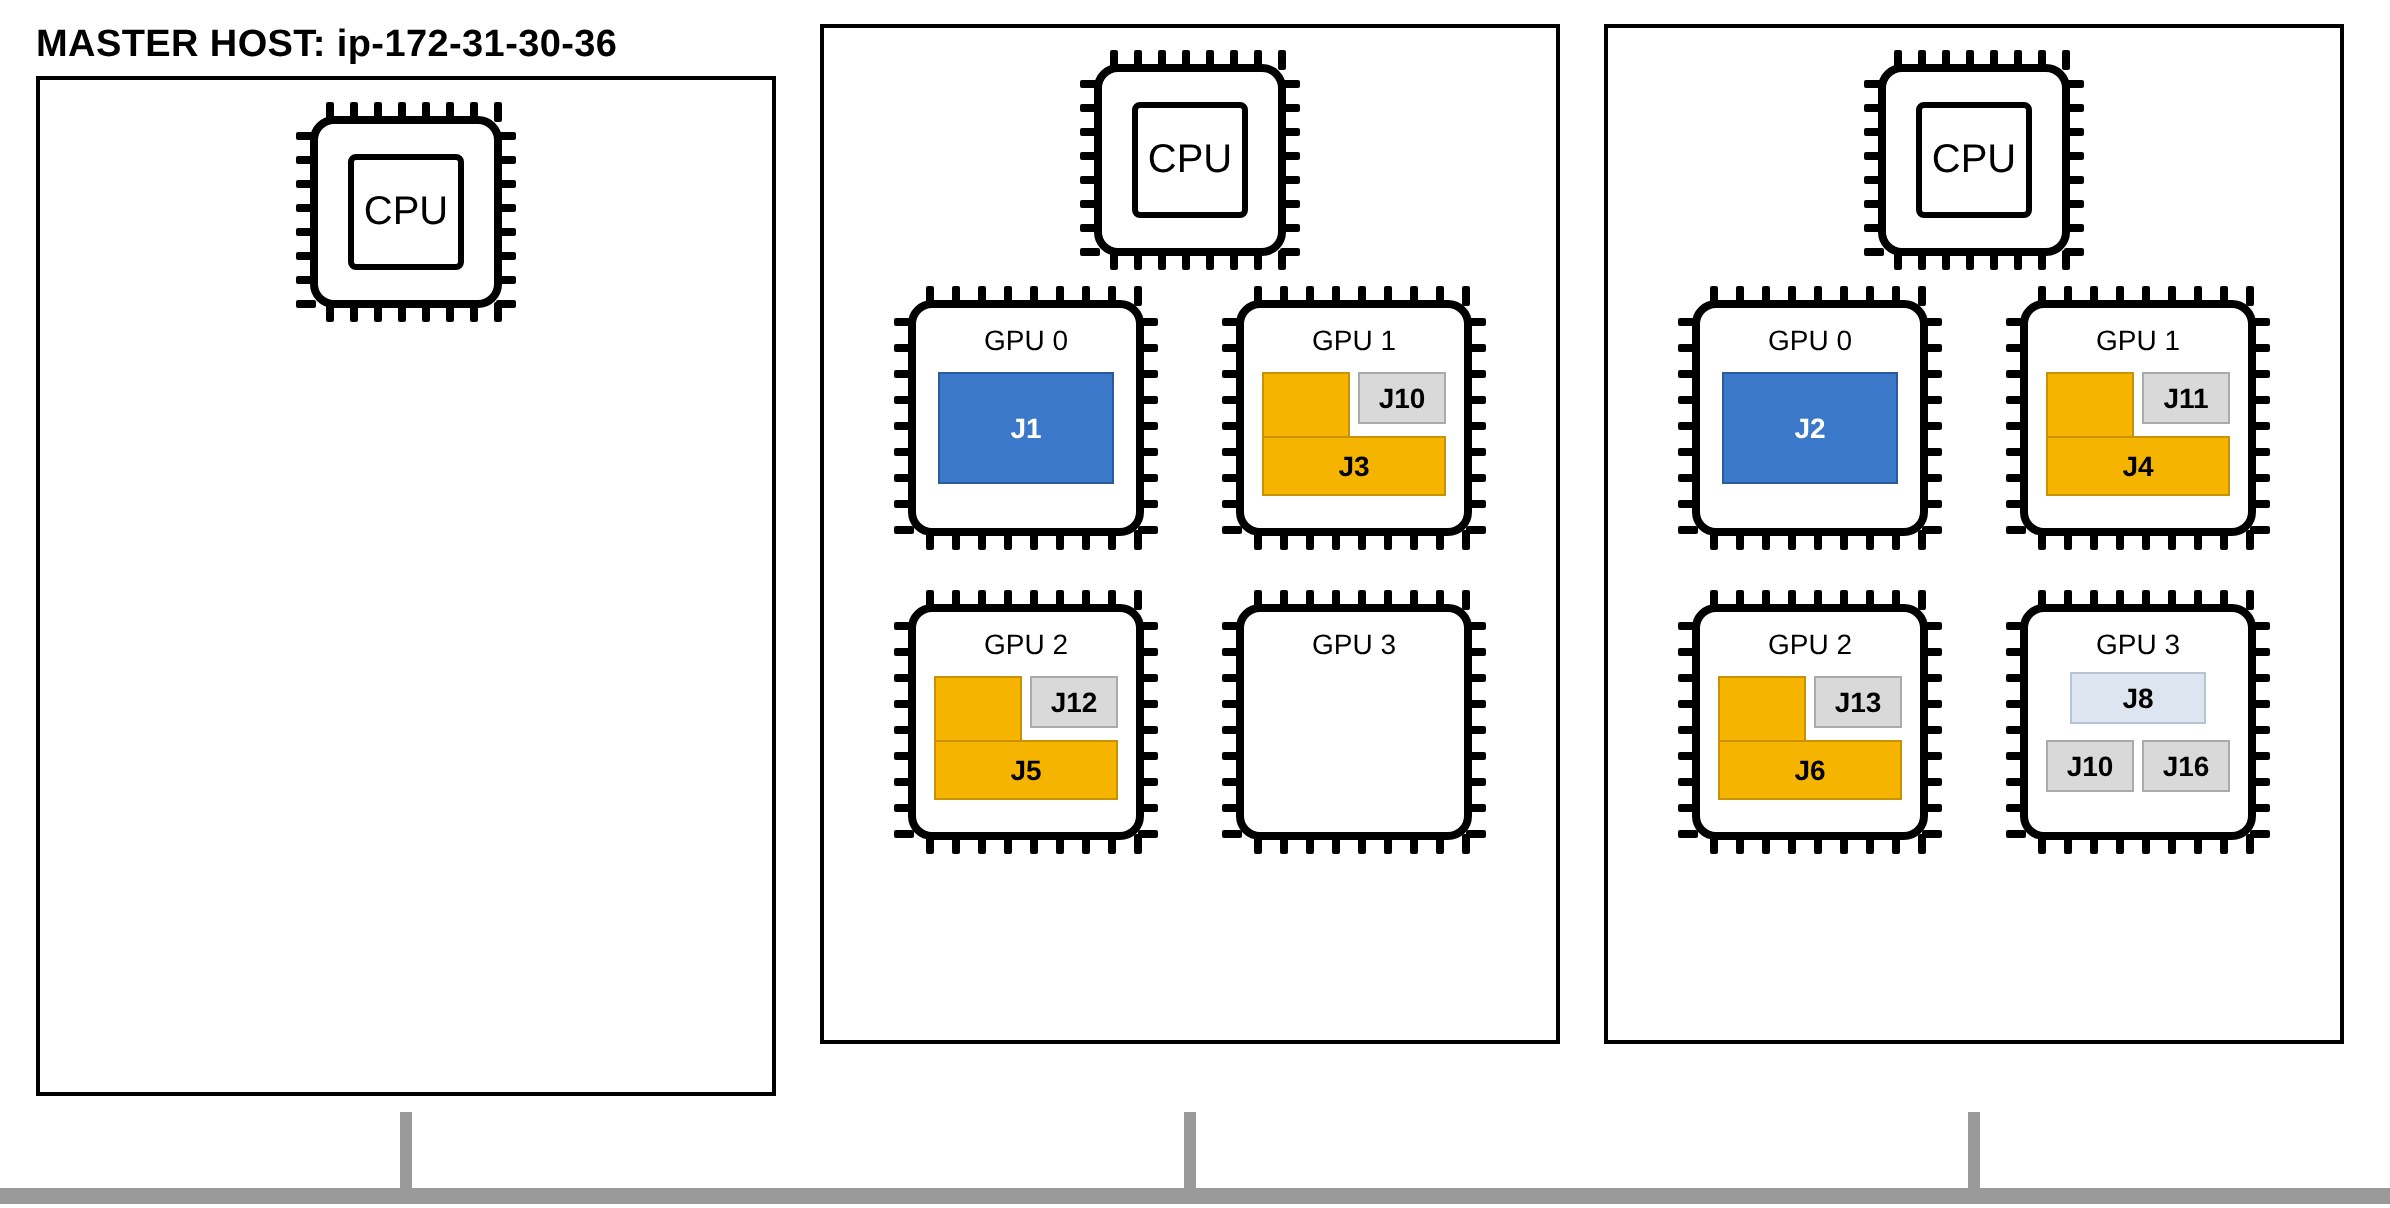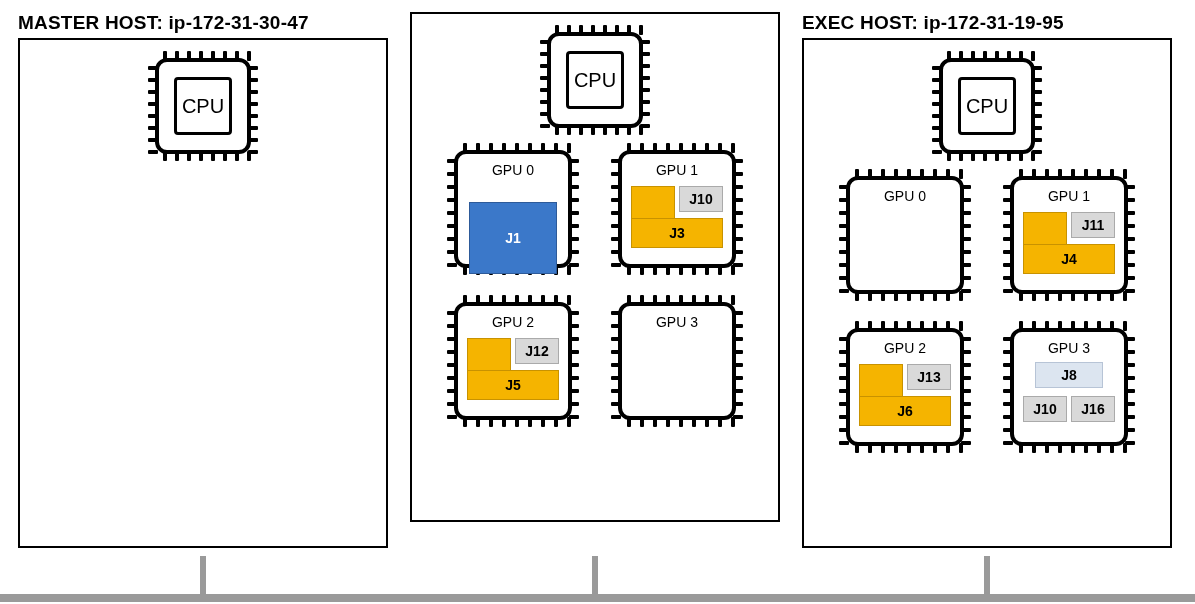--- a/index.html
+++ b/index.html
@@ -124,21 +124,21 @@
     height:8px;
     background:#9a9a9a;
   }
 </style>
 </head>
 <body>
 
 <div class="hosts-row" id="hosts-row">
   <div class="host">
     <div class="host-title">
-      <span>MASTER HOST</span>: <span>ip-172-31-30-47</span>
+      <span>MASTER HOST</span>: <span>ip-172-31-30-36</span>
     </div>
     <div class="host-box">
       <div class="cpu-wrap">
   <div class="chip cpu">
     <div class="chip-body">
       <div class="pins top">
                 <span style="left:4px"></span>
                 <span style="left:16px"></span>
                 <span style="left:28px"></span>
                 <span style="left:40px"></span>
@@ -276,21 +276,21 @@
                 <span style="top:30.77777777777778px"></span>
                 <span style="top:43.888888888888886px"></span>
                 <span style="top:57px"></span>
                 <span style="top:70.11111111111111px"></span>
                 <span style="top:83.22222222222221px"></span>
                 <span style="top:96.33333333333333px"></span>
                 <span style="top:109.44444444444444px"></span>
               </div>
       <div class="gpu-label">GPU 0</div>
       <div class="gpu-content">
-                <div class="job blue" style="left:6px;top:20px;width:88px;height:72px;">J1</div>
+                <div class="job blue" style="left:6px;top:4px;width:88px;height:56px;">J1</div>
               </div>
     </div>
   </div>
   <div class="chip gpu">
     <div class="chip-body">
       <div class="pins top">
                 <span style="left:4.555555555555555px"></span>
                 <span style="left:17.666666666666664px"></span>
                 <span style="left:30.77777777777778px"></span>
                 <span style="left:43.888888888888886px"></span>
@@ -443,23 +443,20 @@
                 <span style="top:96.33333333333333px"></span>
                 <span style="top:109.44444444444444px"></span>
               </div>
       <div class="gpu-label">GPU 3</div>
     </div>
   </div>
         </div>
     </div>
   </div>
   <div class="host">
-    <div class="host-title">
-      <span>EXEC HOST</span>: <span>ip-172-31-19-95</span>
-    </div>
     <div class="host-box">
       <div class="cpu-wrap">
   <div class="chip cpu">
     <div class="chip-body">
       <div class="pins top">
                 <span style="left:4px"></span>
                 <span style="left:16px"></span>
                 <span style="left:28px"></span>
                 <span style="left:40px"></span>
                 <span style="left:52px"></span>
@@ -543,20 +540,23 @@
                 <span style="top:17.666666666666664px"></span>
                 <span style="top:30.77777777777778px"></span>
                 <span style="top:43.888888888888886px"></span>
                 <span style="top:57px"></span>
                 <span style="top:70.11111111111111px"></span>
                 <span style="top:83.22222222222221px"></span>
                 <span style="top:96.33333333333333px"></span>
                 <span style="top:109.44444444444444px"></span>
               </div>
       <div class="gpu-label">GPU 0</div>
+      <div class="gpu-content">
+                <div class="job blue" style="left:6px;top:4px;width:88px;height:56px;">J2</div>
+              </div>
     </div>
   </div>
   <div class="chip gpu">
     <div class="chip-body">
       <div class="pins top">
                 <span style="left:4.555555555555555px"></span>
                 <span style="left:17.666666666666664px"></span>
                 <span style="left:30.77777777777778px"></span>
                 <span style="left:43.888888888888886px"></span>
                 <span style="left:57px"></span>

